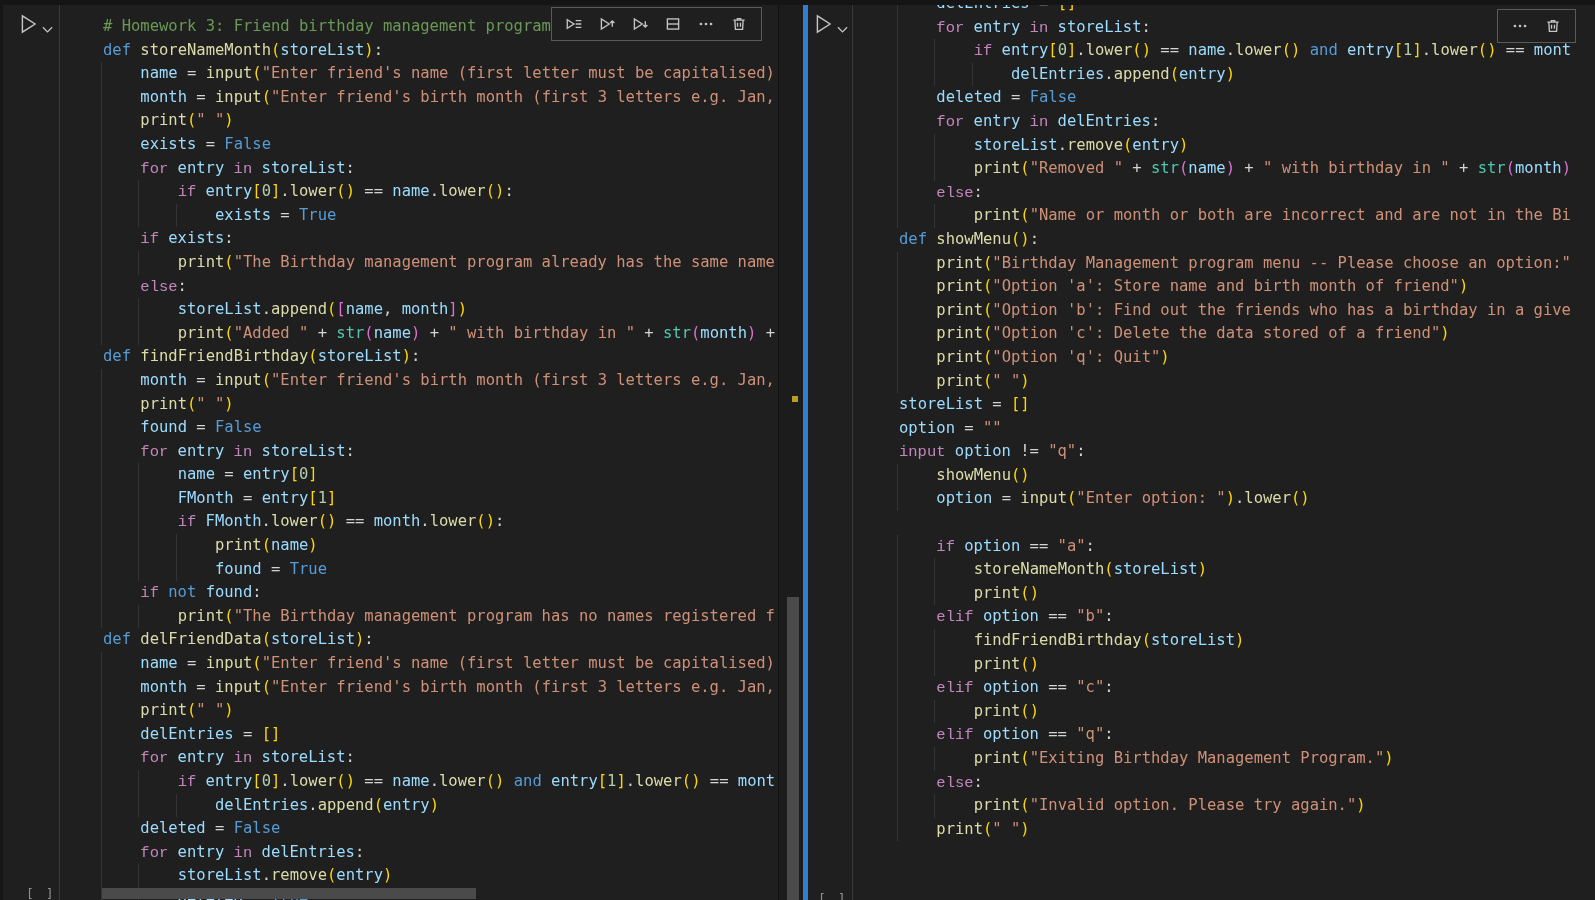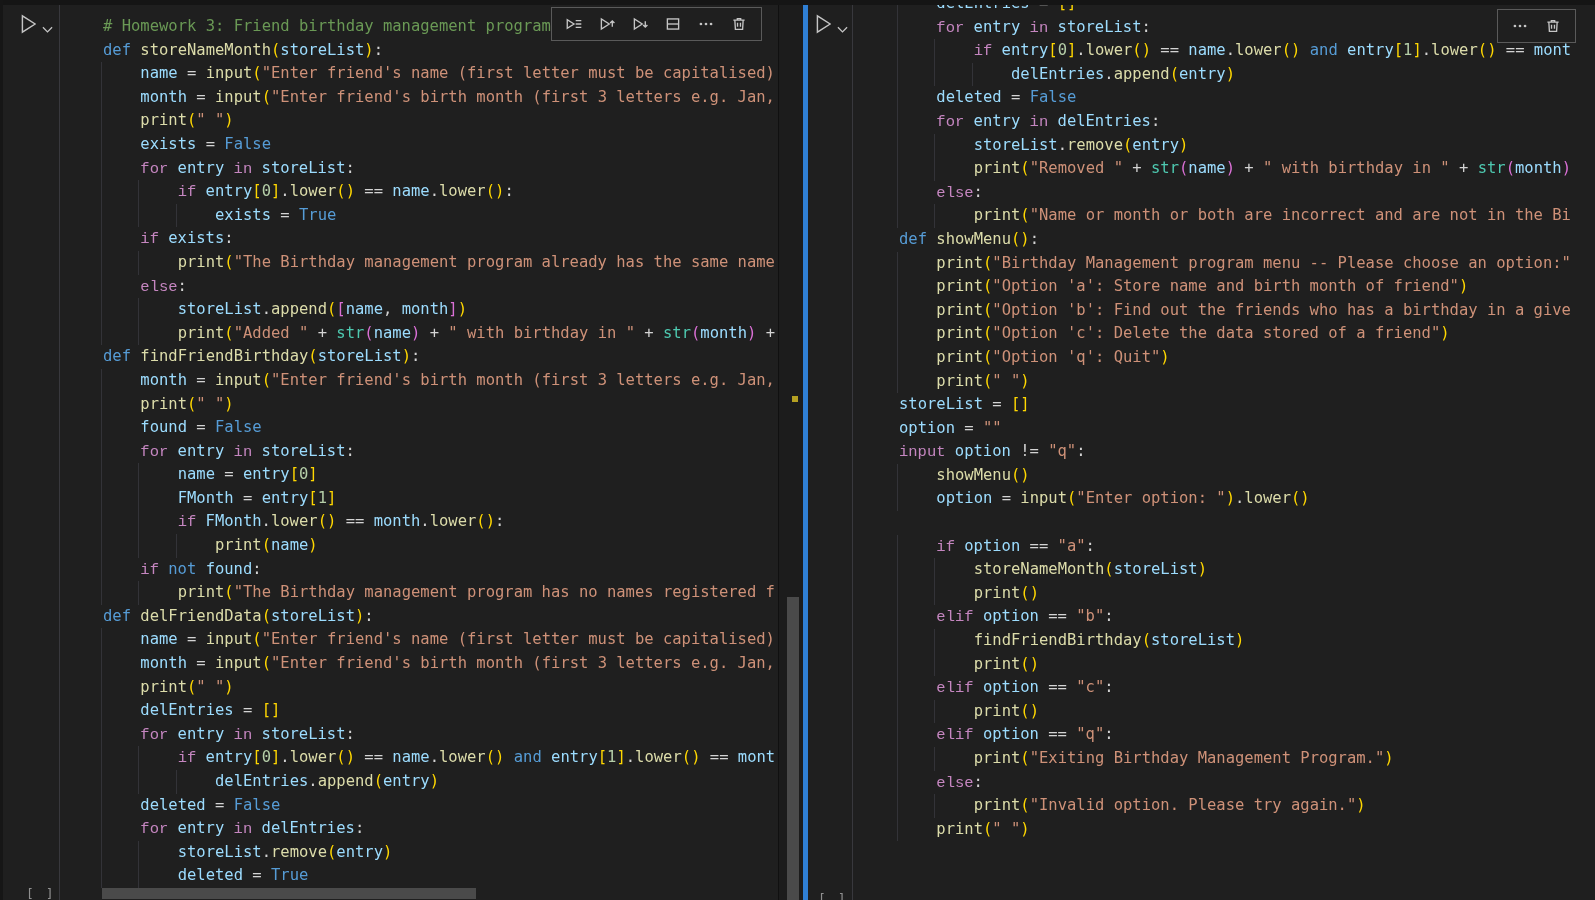--- a/index.html
+++ b/index.html
@@ -132,20 +132,21 @@
         <div class="line"><i class="g" style="left: 0ch;"></i><i class="g" style="left: 4ch;"></i><span class="df">        </span><span class="fn">print</span><span class="b0">(</span><span class="st">"Added "</span><span class="df"> + </span><span class="ty">str</span><span class="b1">(</span><span class="vr">name</span><span class="b1">)</span><span class="df"> + </span><span class="st">" with birthday in "</span><span class="df"> + </span><span class="ty">str</span><span class="b1">(</span><span class="vr">month</span><span class="b1">)</span><span class="df"> +</span></div>
         <div class="line"><span class="kb">def</span><span class="df"> </span><span class="fn">findFriendBirthday</span><span class="b0">(</span><span class="vr">storeList</span><span class="b0">)</span><span class="df">:</span></div>
         <div class="line"><i class="g" style="left: 0ch;"></i><span class="df">    </span><span class="vr">month</span><span class="df"> = </span><span class="fn">input</span><span class="b0">(</span><span class="st">"Enter friend's birth month (first 3 letters e.g. Jan,</span></div>
         <div class="line"><i class="g" style="left: 0ch;"></i><span class="df">    </span><span class="fn">print</span><span class="b0">(</span><span class="st">" "</span><span class="b0">)</span></div>
         <div class="line"><i class="g" style="left: 0ch;"></i><span class="df">    </span><span class="vr">found</span><span class="df"> = </span><span class="kb">False</span></div>
         <div class="line"><i class="g" style="left: 0ch;"></i><span class="df">    </span><span class="kw">for</span><span class="df"> </span><span class="vr">entry</span><span class="df"> </span><span class="kw">in</span><span class="df"> </span><span class="vr">storeList</span><span class="df">:</span></div>
         <div class="line"><i class="g" style="left: 0ch;"></i><i class="g" style="left: 4ch;"></i><span class="df">        </span><span class="vr">name</span><span class="df"> = </span><span class="vr">entry</span><span class="b0">[</span><span class="nm">0</span><span class="b0">]</span></div>
         <div class="line"><i class="g" style="left: 0ch;"></i><i class="g" style="left: 4ch;"></i><span class="df">        </span><span class="vr">FMonth</span><span class="df"> = </span><span class="vr">entry</span><span class="b0">[</span><span class="nm">1</span><span class="b0">]</span></div>
         <div class="line"><i class="g" style="left: 0ch;"></i><i class="g" style="left: 4ch;"></i><span class="df">        </span><span class="kw">if</span><span class="df"> </span><span class="vr">FMonth</span><span class="df">.</span><span class="fn">lower</span><span class="b0">(</span><span class="b0">)</span><span class="df"> == </span><span class="vr">month</span><span class="df">.</span><span class="fn">lower</span><span class="b0">(</span><span class="b0">)</span><span class="df">:</span></div>
         <div class="line"><i class="g" style="left: 0ch;"></i><i class="g" style="left: 4ch;"></i><i class="g" style="left: 8ch;"></i><span class="df">            </span><span class="fn">print</span><span class="b0">(</span><span class="vr">name</span><span class="b0">)</span></div>
+        <div class="line"><i class="g" style="left: 0ch;"></i><i class="g" style="left: 4ch;"></i><i class="g" style="left: 8ch;"></i><span class="df">            </span><span class="vr">found</span><span class="df"> = </span><span class="kb">True</span></div>
         <div class="line"><i class="g" style="left: 0ch;"></i><span class="df">    </span><span class="kw">if</span><span class="df"> </span><span class="kb">not</span><span class="df"> </span><span class="vr">found</span><span class="df">:</span></div>
         <div class="line"><i class="g" style="left: 0ch;"></i><i class="g" style="left: 4ch;"></i><span class="df">        </span><span class="fn">print</span><span class="b0">(</span><span class="st">"The Birthday management program has no names registered f</span></div>
         <div class="line"><span class="kb">def</span><span class="df"> </span><span class="fn">delFriendData</span><span class="b0">(</span><span class="vr">storeList</span><span class="b0">)</span><span class="df">:</span></div>
         <div class="line"><i class="g" style="left: 0ch;"></i><span class="df">    </span><span class="vr">name</span><span class="df"> = </span><span class="fn">input</span><span class="b0">(</span><span class="st">"Enter friend's name (first letter must be capitalised)</span></div>
         <div class="line"><i class="g" style="left: 0ch;"></i><span class="df">    </span><span class="vr">month</span><span class="df"> = </span><span class="fn">input</span><span class="b0">(</span><span class="st">"Enter friend's birth month (first 3 letters e.g. Jan,</span></div>
         <div class="line"><i class="g" style="left: 0ch;"></i><span class="df">    </span><span class="fn">print</span><span class="b0">(</span><span class="st">" "</span><span class="b0">)</span></div>
         <div class="line"><i class="g" style="left: 0ch;"></i><span class="df">    </span><span class="vr">delEntries</span><span class="df"> = </span><span class="b0">[</span><span class="b0">]</span></div>
         <div class="line"><i class="g" style="left: 0ch;"></i><span class="df">    </span><span class="kw">for</span><span class="df"> </span><span class="vr">entry</span><span class="df"> </span><span class="kw">in</span><span class="df"> </span><span class="vr">storeList</span><span class="df">:</span></div>
         <div class="line"><i class="g" style="left: 0ch;"></i><i class="g" style="left: 4ch;"></i><span class="df">        </span><span class="kw">if</span><span class="df"> </span><span class="vr">entry</span><span class="b0">[</span><span class="nm">0</span><span class="b0">]</span><span class="df">.</span><span class="fn">lower</span><span class="b0">(</span><span class="b0">)</span><span class="df"> == </span><span class="vr">name</span><span class="df">.</span><span class="fn">lower</span><span class="b0">(</span><span class="b0">)</span><span class="df"> </span><span class="kb">and</span><span class="df"> </span><span class="vr">entry</span><span class="b0">[</span><span class="nm">1</span><span class="b0">]</span><span class="df">.</span><span class="fn">lower</span><span class="b0">(</span><span class="b0">)</span><span class="df"> == </span><span class="vr">mont</span></div>
         <div class="line"><i class="g" style="left: 0ch;"></i><i class="g" style="left: 4ch;"></i><i class="g" style="left: 8ch;"></i><span class="df">            </span><span class="vr">delEntries</span><span class="df">.</span><span class="fn">append</span><span class="b0">(</span><span class="vr">entry</span><span class="b0">)</span></div>

